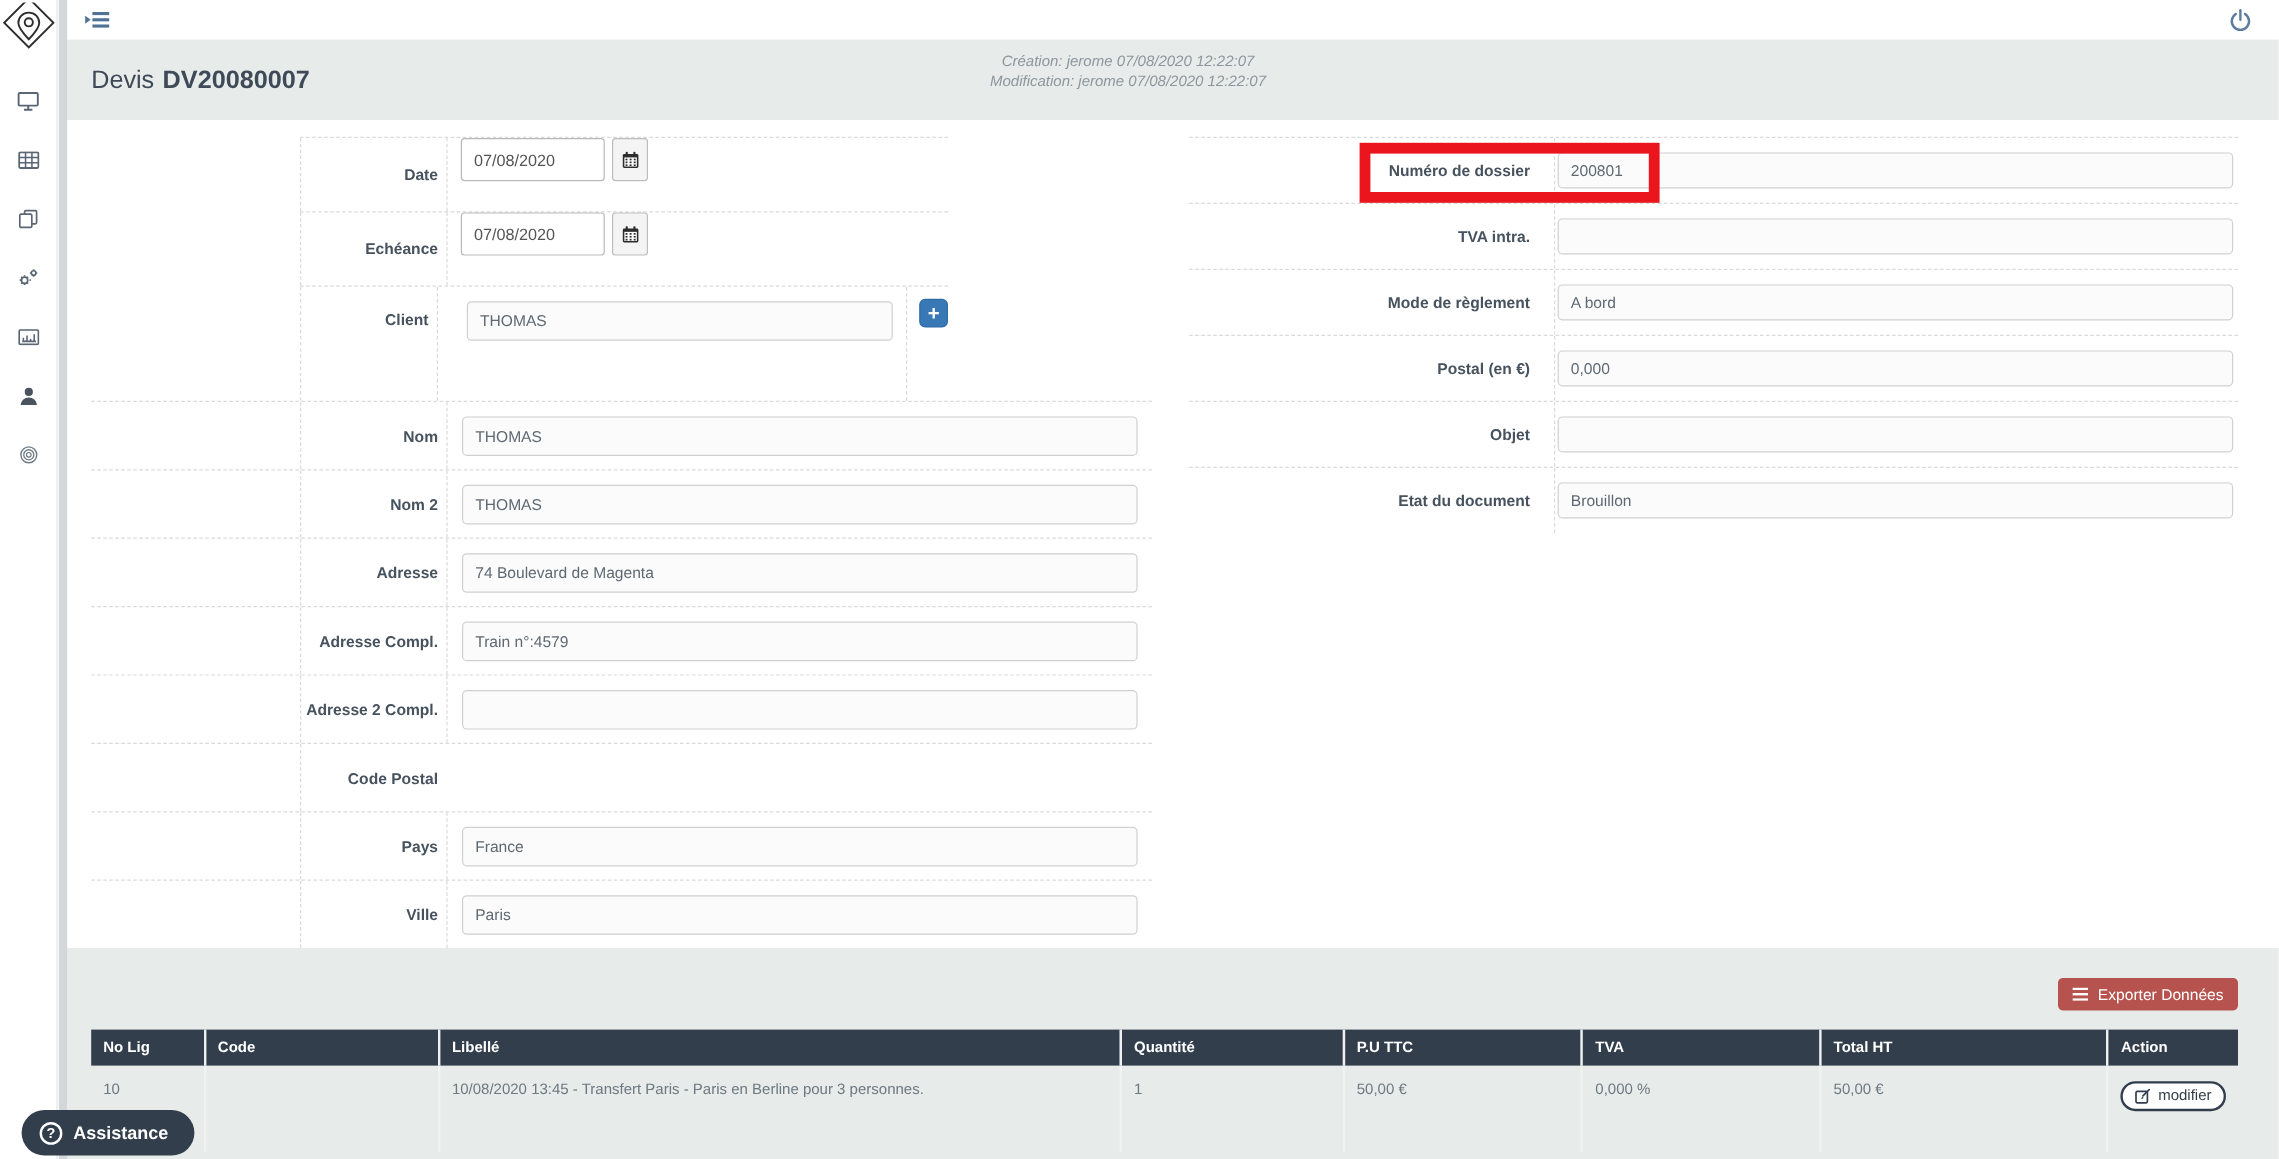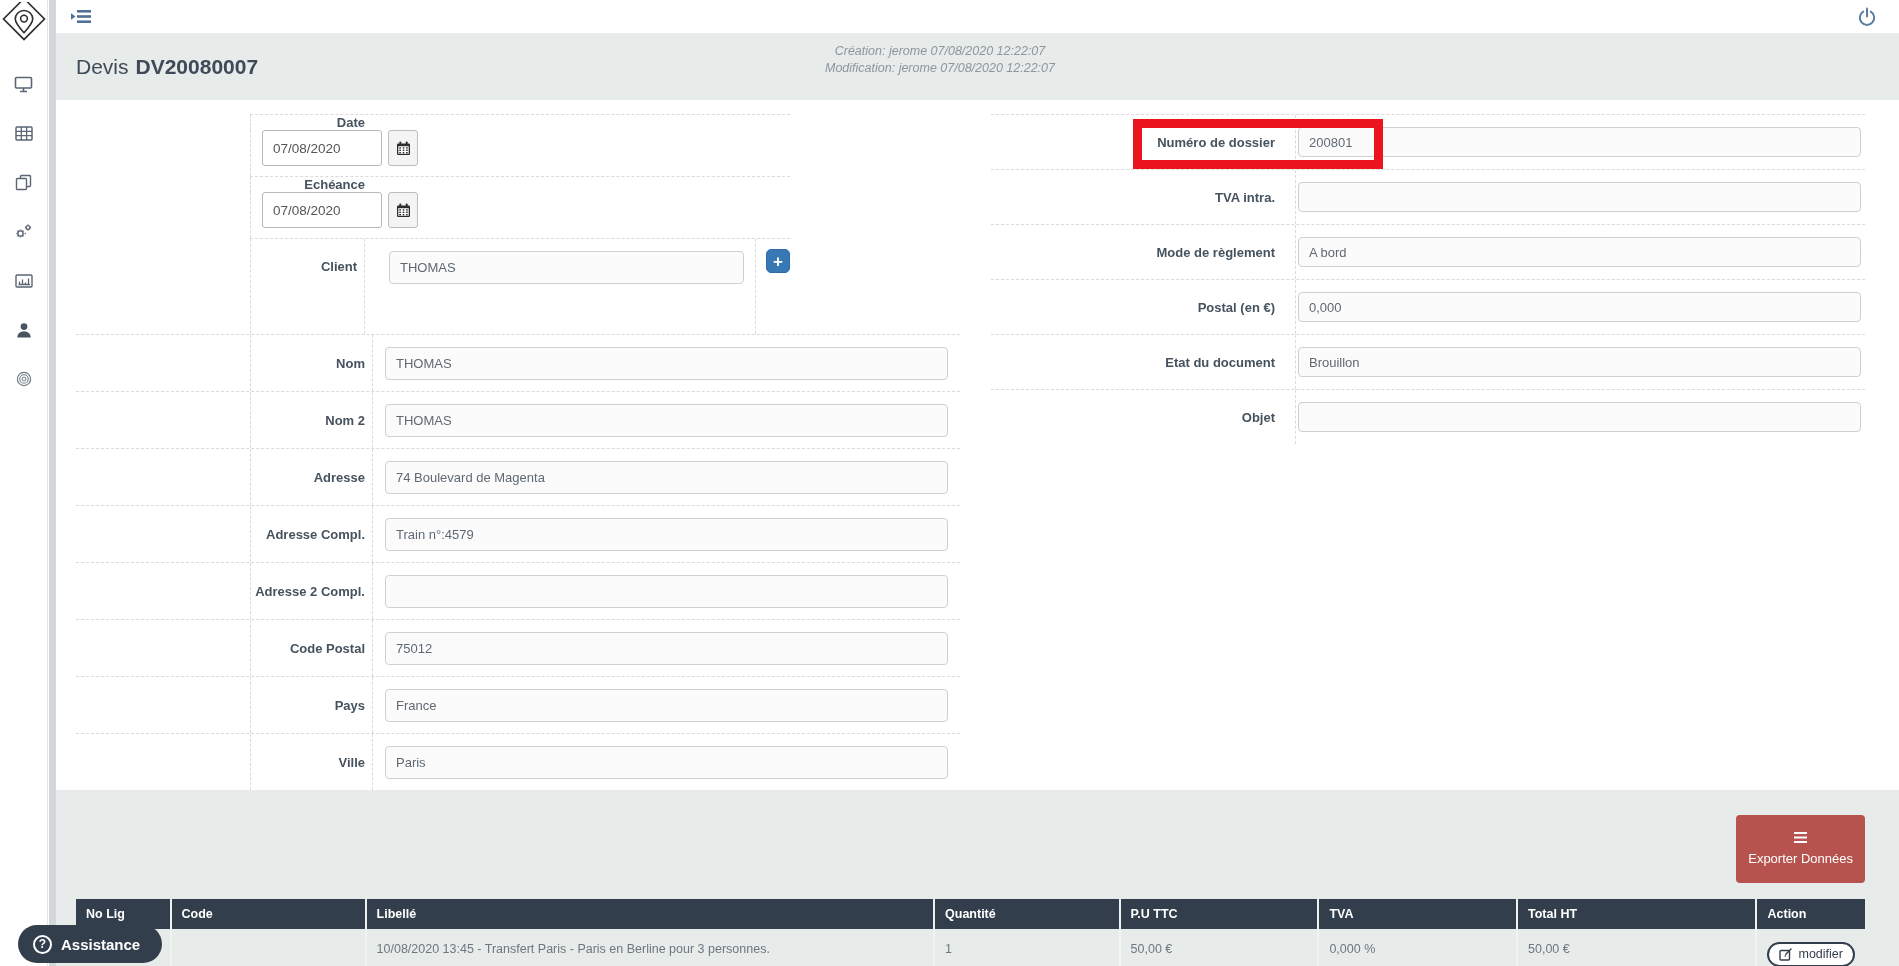--- a/index.html
+++ b/index.html
@@ -46,21 +46,21 @@
     background:#fbfbfb;color:var(--inputtx);font-size:13px;padding:0 10px;font-family:inherit;}
   input.date{height:36px;width:120px;border:1px solid #b9b9b9;border-radius:3px;background:#fff;
     color:#555;font-size:13.5px;padding:0 10px;font-family:inherit;}
   .cal-btn{width:30px;height:36px;background:#f4f4f4;border:1px solid #bdbdbd;border-radius:3px;
     display:flex;align-items:center;justify-content:center;cursor:pointer;margin-left:6px;}
   
   .ltop{margin-left:174px;width:540px;}
   .ltop-row{display:flex;border-top:1px dashed var(--dash);}
   .ltop-label{width:122px;border-left:1px dashed var(--dash);}
   .ltop-field{border-left:1px dashed var(--dash);flex:1;display:flex;align-items:flex-start;padding-left:11px;}
-  .row-date{height:62px;flex-direction:column;}
+  .row-date{height:62px;}
   .row-client{height:96px;}
   .row-client .ltop-label{align-items:flex-start;padding-top:20px;}
   .row-client .ltop-field{flex:none;width:391px;align-items:flex-start;padding:12px 0 0 24px;}
   .row-client .client-input{width:355px;}
   .plus-cell{flex:1;border-left:1px dashed var(--dash);padding:10px 0 0 10px;}
   .plus-btn{width:24px;height:24px;background:#3878b5;border:1px solid #2f6da8;border-radius:5px;
     color:#fff;font-size:17px;font-weight:bold;line-height:21px;text-align:center;cursor:pointer;padding:0;}
   
   .lmain-row{display:grid;grid-template-columns:174px 122px 1fr;min-height:57px;border-top:1px dashed var(--dash);}
   .lmain-row .flabel{border-left:1px dashed var(--dash);}
@@ -69,21 +69,21 @@
   .r-row{display:grid;grid-template-columns:304px 1fr;min-height:55px;border-top:1px dashed var(--dash);position:relative;}
   .r-row .flabel{padding-right:20px;}
   .r-field{border-left:1px dashed var(--dash);display:flex;align-items:center;padding:0 4px 0 2px;}
   .r-field input.field{height:30px;}
   .red-annotation{position:absolute;left:142px;top:4px;width:250px;height:50px;
     border:9px solid #ea151d;z-index:4;pointer-events:none;}
   
   .items-section{background:var(--band);padding:25px 34px 0 20px;height:178px;}
   .export-row{text-align:right;margin-bottom:16px;}
   .export-btn{display:inline-flex;align-items:center;gap:8px;background:#b6534e;color:#fff;
-    border:none;border-radius:4px;padding:17px 12px;font-size:13px;cursor:pointer;font-family:inherit;flex-direction:column;}
+    border:none;border-radius:4px;padding:6px 12px;font-size:13px;cursor:pointer;font-family:inherit;}
   table.items{width:100%;border-collapse:separate;border-spacing:0;}
   table.items th{background:var(--navy);color:#fff;text-align:left;font-size:12.5px;font-weight:bold;
     padding:8px 10px;border-left:2px solid #eef1ef;white-space:nowrap;}
   table.items th:first-child{border-left:none;}
   table.items td{padding:13px 10px 0;color:#6d7881;font-size:12.5px;vertical-align:top;
     border-left:2px solid #f0f3f1;height:72px;}
   table.items td:first-child{border-left:none;}
   td.action-cell{padding-top:8px;}
   .modify-btn{display:inline-flex;align-items:center;gap:6px;border:2px solid var(--navy);
     border-radius:15px;background:#fff;padding:3px 10px 4px;font-size:12.5px;color:var(--navy);
@@ -286,23 +286,20 @@
         <div class="lmain-row">
           <div></div>
           <div class="flabel">Adresse 2 Compl.</div>
           <div class="lmain-field">
             <input class="field" value="" style="">
           </div>
         </div>
         <div class="lmain-row">
           <div></div>
           <div class="flabel">Code Postal</div>
-          <div class="lmain-field">
-            <input class="field" value="75012" style="">
-          </div>
         </div>
         <div class="lmain-row">
           <div></div>
           <div class="flabel">Pays</div>
           <div class="lmain-field">
             <input class="field" value="France" style="">
           </div>
         </div>
         <div class="lmain-row">
           <div></div>
@@ -334,29 +331,29 @@
           <input class="field" value="A bord" style="">
         </div>
       </div>
       <div class="r-row">
         <div class="flabel">Postal (en €)</div>
         <div class="r-field">
           <input class="field" value="0,000" style="">
         </div>
       </div>
       <div class="r-row">
+        <div class="flabel">Objet</div>
+        <div class="r-field">
+          <input class="field" value="" style="">
+        </div>
+      </div>
+      <div class="r-row">
         <div class="flabel">Etat du document</div>
         <div class="r-field">
           <input class="field" value="Brouillon" style="">
-        </div>
-      </div>
-      <div class="r-row">
-        <div class="flabel">Objet</div>
-        <div class="r-field">
-          <input class="field" value="" style="">
         </div>
       </div>
     </div>
   </div>
 
   <div class="items-section">
     <div class="export-row">
       <button class="export-btn">
         <svg width="13" height="11" viewBox="0 0 13 11" fill="#fff">
           <rect x="0" y="0" width="13" height="2"></rect>

